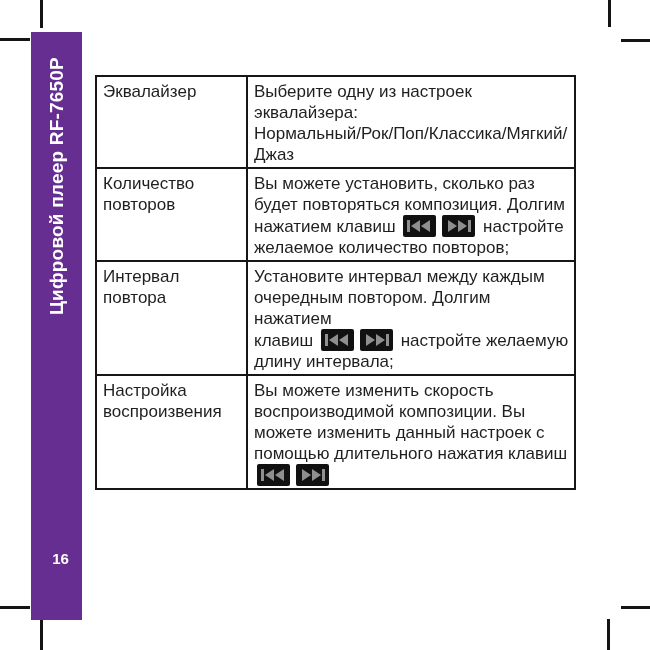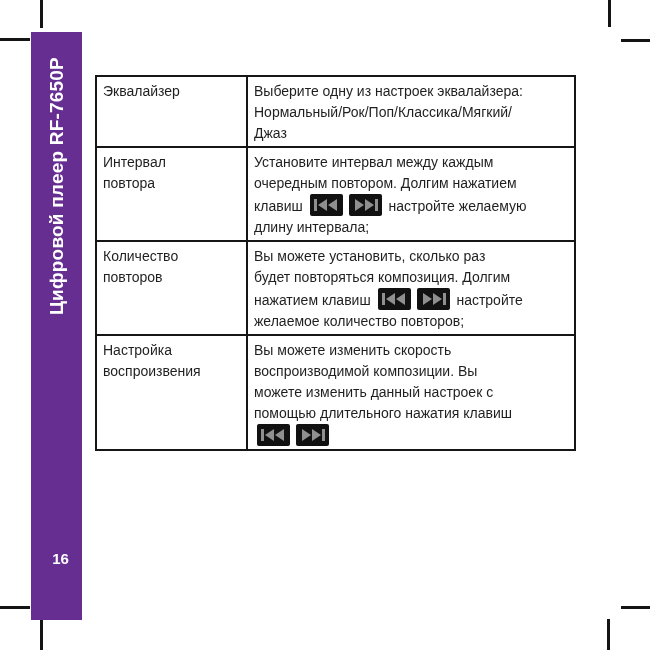--- a/index.html
+++ b/index.html
@@ -59,21 +59,21 @@
   }
   table.settings {
     width: 100%;
     border-collapse: collapse;
     table-layout: fixed;
   }
   table.settings td {
     border: 2px solid #161616;
     vertical-align: top;
     padding: 4px 5px 2px 6px;
-    font-size: 14px;
+    font-size: 17px;
     line-height: 21px;
     white-space: pre-wrap;
     color: #1f1f1f;
   }
   td.term { width: 138px; }
   .key-btn {
     display: inline-block;
     width: 33px; height: 22px;
     background: #111111;
     border-radius: 2px;
@@ -104,50 +104,50 @@
   <div class="table-wrap">
     <table class="settings">
       <tbody>
           <tr>
             <td class="term">Эквалайзер</td>
             <td class="desc"><span>Выберите одну из настроек эквалайзера:
 Нормальный/Рок/Поп/Классика/Мягкий/
 Джаз</span></td>
           </tr>
           <tr>
+            <td class="term">Количество
+повторов</td>
+            <td class="desc"><span>Вы можете установить, сколько раз
+будет повторяться композиция. Долгим
+нажатием клавиш </span><span class="key-btn" style="background: rgb(17, 17, 17);"><svg viewBox="0 0 33 22">
+                  <rect x="4" y="5" width="3" height="12" fill="#8f8f8f"></rect>
+                  <polygon points="17,5 8,11 17,17" fill="#8f8f8f"></polygon>
+                  <polygon points="27,5 18,11 27,17" fill="#8f8f8f"></polygon>
+                </svg></span><span class="key-btn" style="background: rgb(17, 17, 17);"><svg viewBox="0 0 33 22">
+                  <polygon points="6,5 15,11 6,17" fill="#8f8f8f"></polygon>
+                  <polygon points="16,5 25,11 16,17" fill="#8f8f8f"></polygon>
+                  <rect x="26" y="5" width="3" height="12" fill="#8f8f8f"></rect>
+                </svg></span><span> настройте
+желаемое количество повторов;</span></td>
+          </tr>
+          <tr>
             <td class="term">Интервал
 повтора</td>
             <td class="desc"><span>Установите интервал между каждым
 очередным повтором. Долгим нажатием
 клавиш </span><span class="key-btn" style="background: rgb(17, 17, 17);"><svg viewBox="0 0 33 22">
                   <rect x="4" y="5" width="3" height="12" fill="#8f8f8f"></rect>
                   <polygon points="17,5 8,11 17,17" fill="#8f8f8f"></polygon>
                   <polygon points="27,5 18,11 27,17" fill="#8f8f8f"></polygon>
                 </svg></span><span class="key-btn" style="background: rgb(17, 17, 17);"><svg viewBox="0 0 33 22">
                   <polygon points="6,5 15,11 6,17" fill="#8f8f8f"></polygon>
                   <polygon points="16,5 25,11 16,17" fill="#8f8f8f"></polygon>
                   <rect x="26" y="5" width="3" height="12" fill="#8f8f8f"></rect>
                 </svg></span><span> настройте желаемую
 длину интервала;</span></td>
-          </tr>
-          <tr>
-            <td class="term">Количество
-повторов</td>
-            <td class="desc"><span>Вы можете установить, сколько раз
-будет повторяться композиция. Долгим
-нажатием клавиш </span><span class="key-btn" style="background: rgb(17, 17, 17);"><svg viewBox="0 0 33 22">
-                  <rect x="4" y="5" width="3" height="12" fill="#8f8f8f"></rect>
-                  <polygon points="17,5 8,11 17,17" fill="#8f8f8f"></polygon>
-                  <polygon points="27,5 18,11 27,17" fill="#8f8f8f"></polygon>
-                </svg></span><span class="key-btn" style="background: rgb(17, 17, 17);"><svg viewBox="0 0 33 22">
-                  <polygon points="6,5 15,11 6,17" fill="#8f8f8f"></polygon>
-                  <polygon points="16,5 25,11 16,17" fill="#8f8f8f"></polygon>
-                  <rect x="26" y="5" width="3" height="12" fill="#8f8f8f"></rect>
-                </svg></span><span> настройте
-желаемое количество повторов;</span></td>
           </tr>
           <tr>
             <td class="term">Настройка
 воспроизвения</td>
             <td class="desc"><span>Вы можете изменить скорость
 воспроизводимой композиции. Вы
 можете изменить данный настроек с
 помощью длительного нажатия клавиш
 </span><span class="key-btn" style="background: rgb(17, 17, 17);"><svg viewBox="0 0 33 22">
                   <rect x="4" y="5" width="3" height="12" fill="#8f8f8f"></rect>

